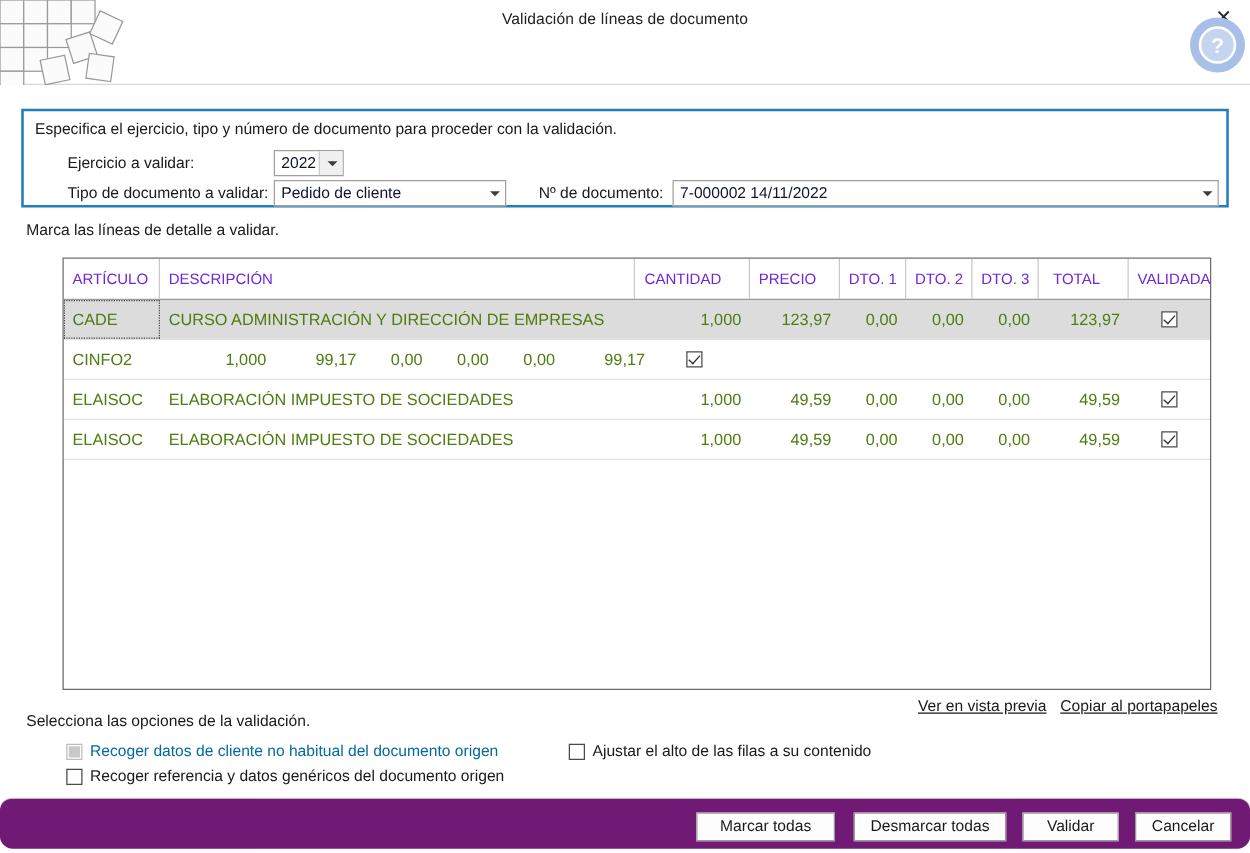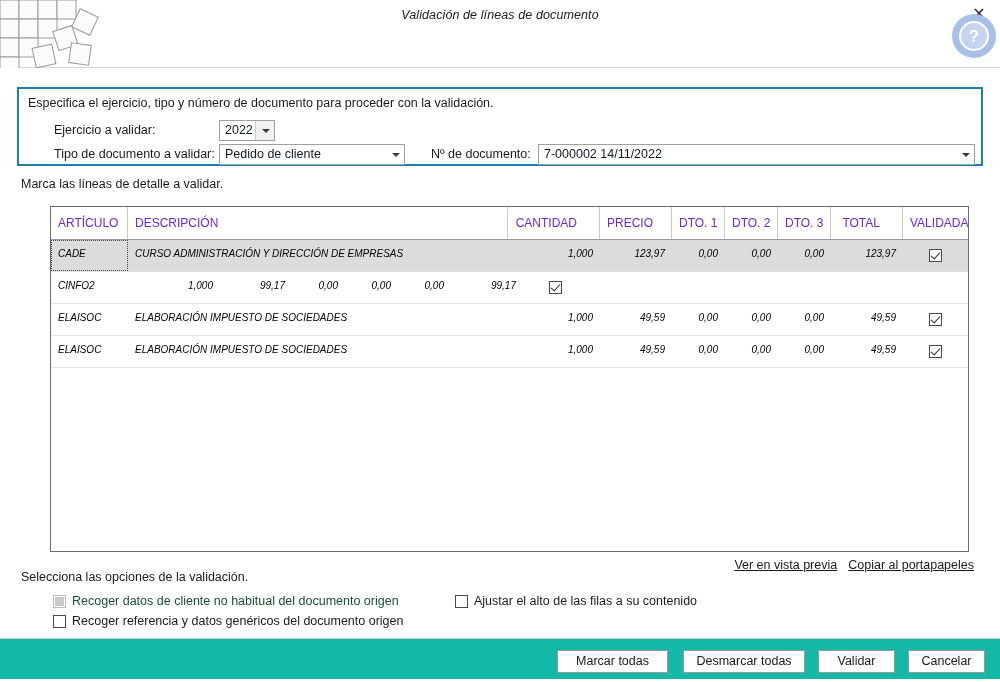--- a/index.html
+++ b/index.html
@@ -28,21 +28,20 @@
     box-sizing: border-box;
   }
   .window-title {
     position: absolute;
     left: 0; top: 8px;
     width: 1000px;
     text-align: center;
     font-size: 12.5px;
     color: #222;
     letter-spacing: .1px;
-    font-style: italic;
   }
   .close-btn {
     position: absolute;
     right: 10px; top: 3px;
     width: 22px; height: 22px;
     color: #2b2b2b;
     font-size: 16px;
     line-height: 22px;
     text-align: center;
     cursor: pointer;
@@ -183,27 +182,26 @@
   .row {
     display: flex;
     height: 32px;
     border-bottom: 1px solid #e2e2e2;
     box-sizing: border-box;
     background: #ffffff;
     cursor: pointer;
   }
   .row.selected { background: #dcdcdc; }
   .row .cell {
-    font-size: 10px;
-    color: #000000;
+    font-size: 13px;
+    color: #4d7c0f;
     padding: 8px 7px 0 7px;
     box-sizing: border-box;
     white-space: nowrap;
     overflow: hidden;
-    font-style: italic;
   }
   .row .cell.focuscell {
     border: 1px dotted #444;
     padding: 7px 6px 0 6px;
   }
   .num { text-align: right; }
   .chk-cell {
     display: flex;
     align-items: center;
     justify-content: center;
@@ -274,33 +272,34 @@
     color: #1a1a1a;
   }
   .opt {
     position: absolute;
     display: flex;
     align-items: center;
     font-size: 12.5px;
     cursor: pointer;
   }
   .opt .txt { margin-left: 6px; white-space: nowrap; }
-  .opt.dim .txt { color: #14532d; }
+  .opt.dim .txt { color: #0369a1; }
   .opt-1 { left: 53px; top: 594px; }
   .opt-2 { left: 53px; top: 614px; }
   .opt-3 { left: 455px; top: 594px; }
 
   
   .footer {
     position: absolute;
     left: 0; top: 638px;
     width: 1000px; height: 41px;
-    background: #14b8a6;
+    background: #701a75;
     border-top: 1px solid #d0d0d0;
     box-sizing: border-box;
+    border-radius: 10px;
   }
   .btn {
     position: absolute;
     top: 11px;
     height: 23px;
     border: 1px solid #9a9a9a;
     background: #fdfdfd;
     box-sizing: border-box;
     font-size: 12.5px;
     color: #1a1a1a;

